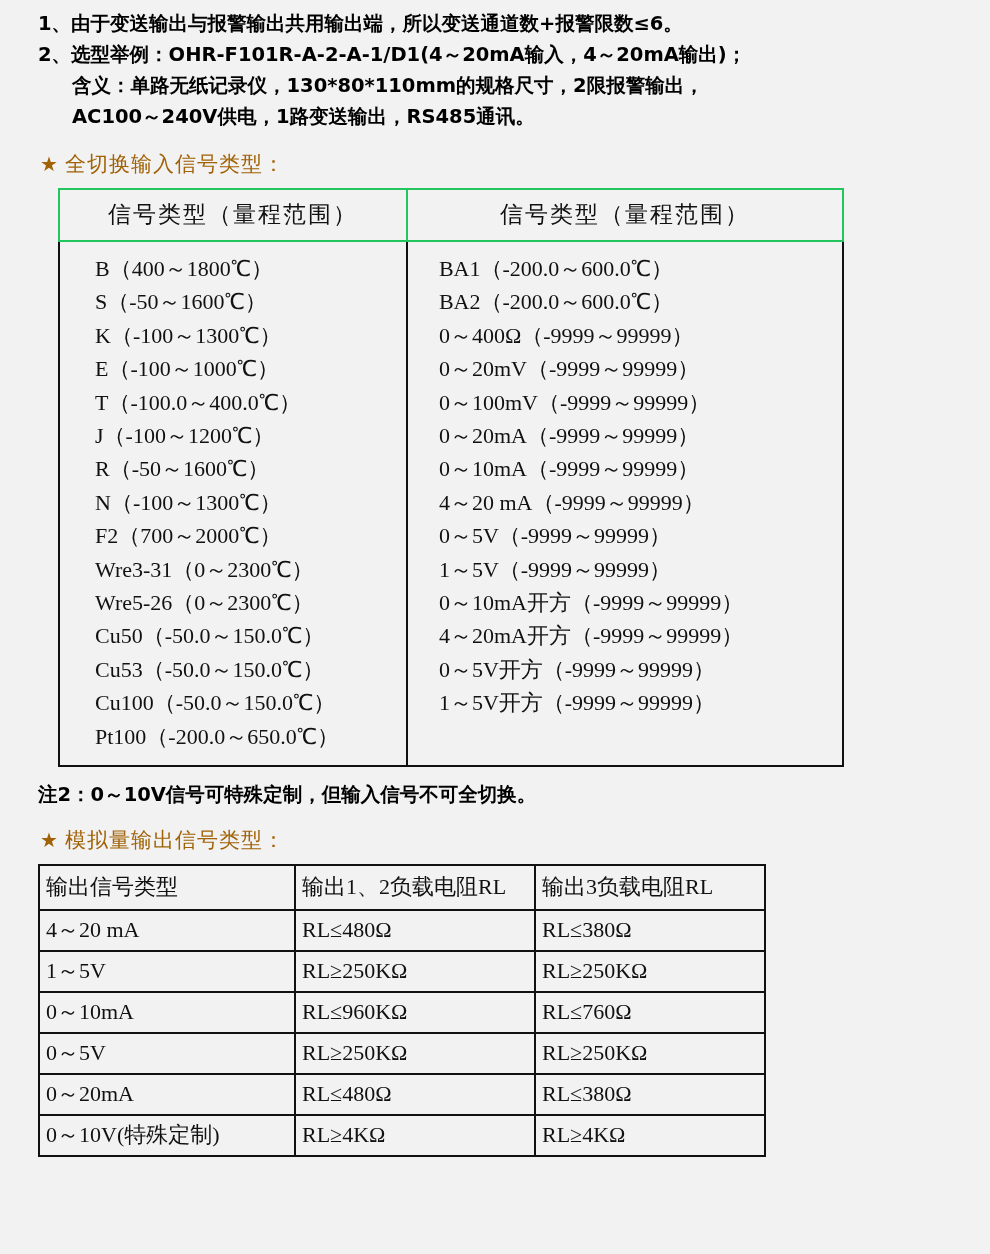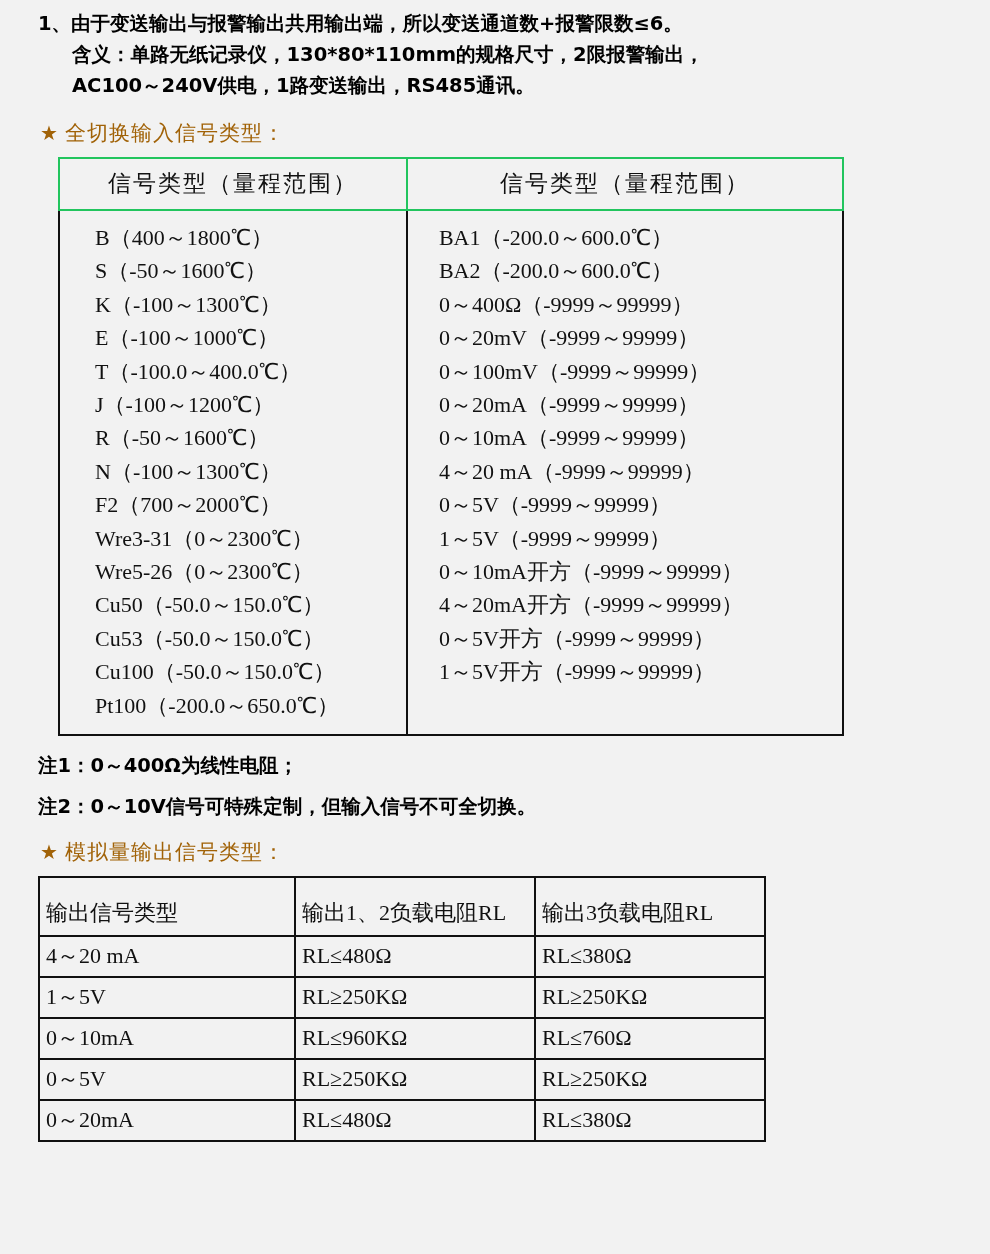--- a/index.html
+++ b/index.html
@@ -115,34 +115,35 @@
     border: 2px solid #111;
     font-family: "Liberation Serif", serif;
     font-size: 22px;
     text-align: left;
     padding: 4px 0 5px 6px;
     white-space: nowrap;
     line-height: 30px;
   }
   .tbl-output th {
     font-weight: normal;
-    padding-top: 20px;
+    padding-top: 6px;
     padding-bottom: 7px;
   }
   .tbl-output .c1 { width: 248px; }
   .tbl-output .c2 { width: 232px; }
   .tbl-output .c3 { width: 222px; }
 </style>
 </head>
 <body>
 
 <div class="page">
 
   <div class="notes">
     <div class="note-line">1、由于变送输出与报警输出共用输出端，所以变送通道数+报警限数≤6。</div>
+    <div class="note-line">2、选型举例：OHR-F101R-A-2-A-1/D1(4～20mA输入，4～20mA输出)；</div>
     <div class="note-line indent">含义：单路无纸记录仪，130*80*110mm的规格尺寸，2限报警输出，</div>
     <div class="note-line indent">AC100～240V供电，1路变送输出，RS485通讯。</div>
   </div>
 
   <div class="section-heading">
     <span class="star">★</span><span>全切换输入信号类型：</span>
   </div>
 
   <table class="tbl-input">
     <thead>
@@ -187,21 +188,20 @@
             <li>0～10mA开方（-9999～99999）</li>
             <li>4～20mA开方（-9999～99999）</li>
             <li>0～5V开方（-9999～99999）</li>
             <li>1～5V开方（-9999～99999）</li>
           </ul>
         </td>
       </tr>
     </tbody>
   </table>
 
-  <div class="remark first">注1：0～400Ω为线性电阻；</div>
   <div class="remark">注2：0～10V信号可特殊定制，但输入信号不可全切换。</div>
 
   <div class="section-heading">
     <span class="star">★</span><span>模拟量输出信号类型：</span>
   </div>
 
   <table class="tbl-output">
     <thead>
       <tr>
         <th class="c1">输出信号类型</th>
@@ -228,16 +228,21 @@
       <tr>
         <td class="c1">0～5V</td>
         <td class="c2">RL≥250KΩ</td>
         <td class="c3">RL≥250KΩ</td>
       </tr>
       <tr>
         <td class="c1">0～20mA</td>
         <td class="c2">RL≤480Ω</td>
         <td class="c3">RL≤380Ω</td>
       </tr>
+      <tr>
+        <td class="c1">0～10V(特殊定制)</td>
+        <td class="c2">RL≥4KΩ</td>
+        <td class="c3">RL≥4KΩ</td>
+      </tr>
     </tbody>
   </table>
 
 </div>
 
 </body></html>

